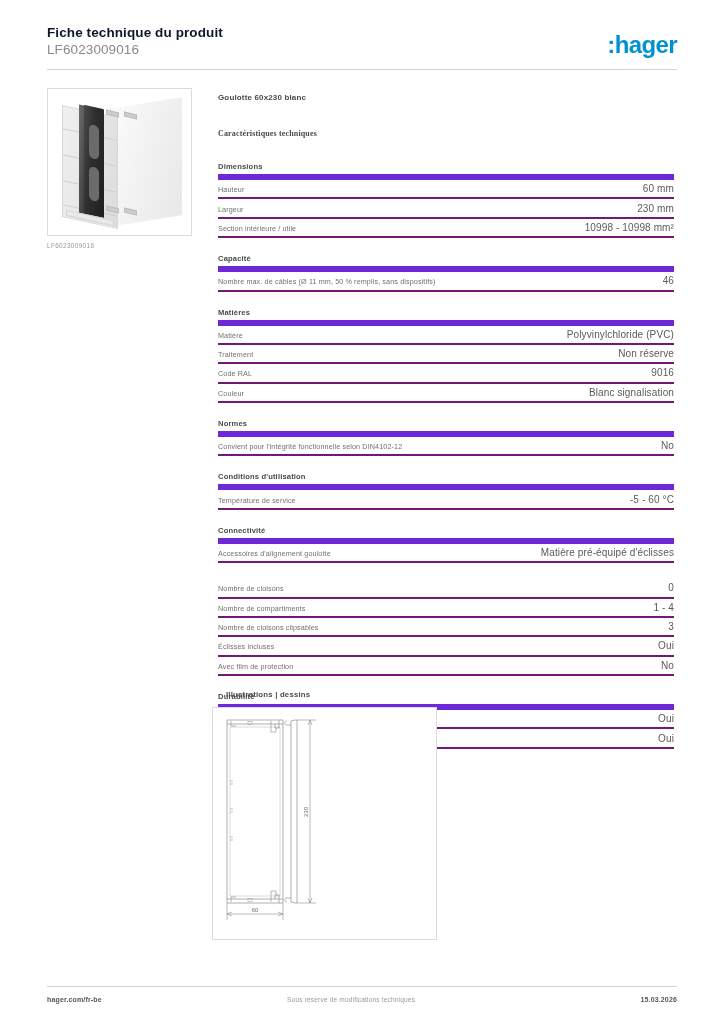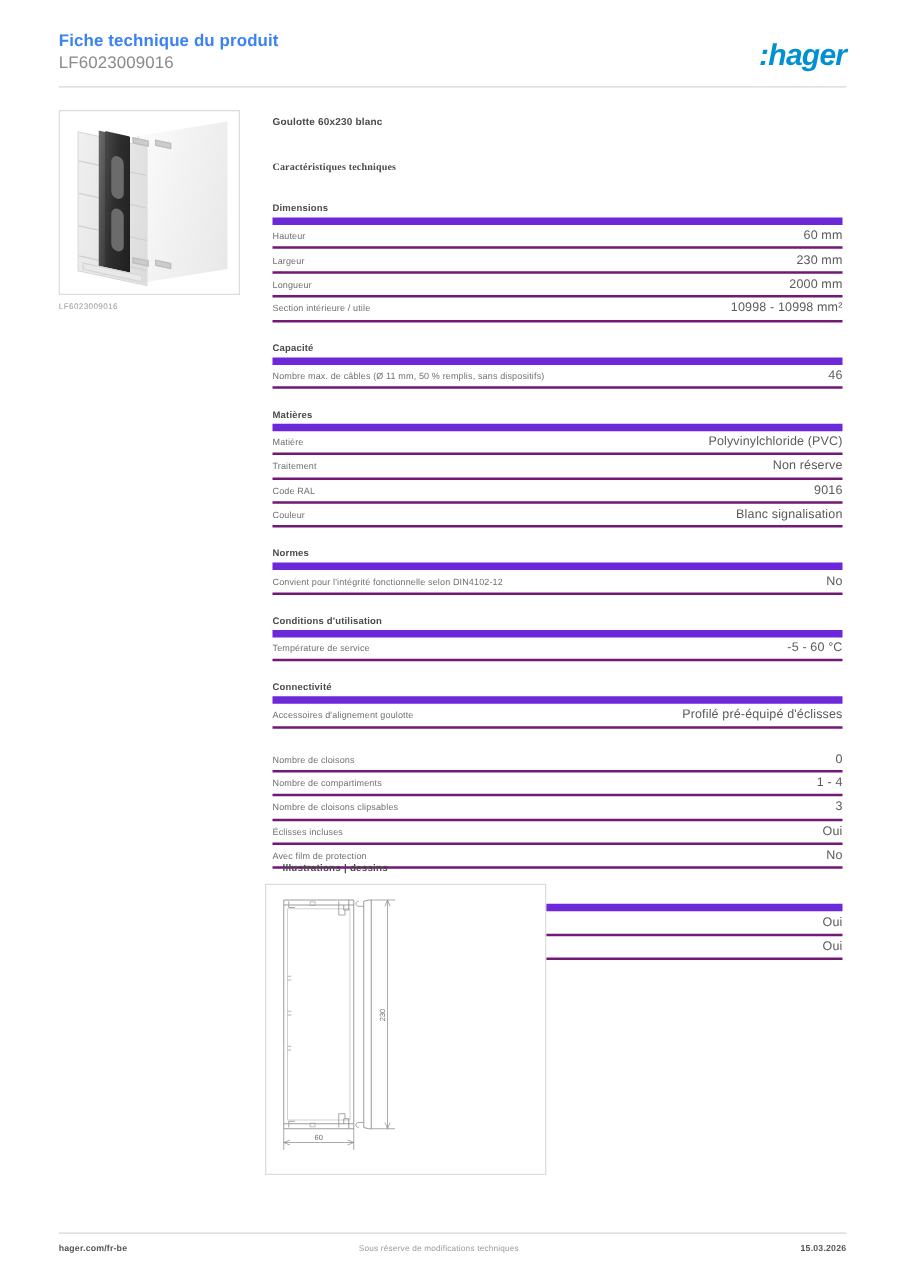--- a/index.html
+++ b/index.html
@@ -24,41 +24,40 @@
   .header {
     position: absolute;
     left: 47px;
     top: 24px;
     width: 630px;
     height: 44px;
   }
   .header-title {
     font-size: 13.5px;
     font-weight: bold;
-    color: #3b82f6;
+    color: #0f172a;
     letter-spacing: 0.1px;
     line-height: 17px;
   }
   .header-subtitle {
     font-size: 13.5px;
     font-weight: normal;
     color: #8a8a8a;
     letter-spacing: 0.1px;
     line-height: 18px;
   }
   .logo {
     position: absolute;
     right: 0;
     top: 8px;
     font-size: 24px;
     font-weight: bold;
     color: #0091d2;
     letter-spacing: -0.6px;
     line-height: 26px;
-    font-style: italic;
   }
   .header-rule {
     position: absolute;
     left: 47px;
     top: 69px;
     width: 630px;
     height: 1px;
     background: #d6d6d6;
   }
 
@@ -306,24 +305,20 @@
           <div class="group-title">Dimensions</div>
           <div class="spec-row">
             <div class="spec-label">Hauteur</div>
             <div class="spec-value">60 mm</div>
           </div>
           <div class="spec-row">
             <div class="spec-label">Largeur</div>
             <div class="spec-value">230 mm</div>
           </div>
           <div class="spec-row">
-            <div class="spec-label">Longueur</div>
-            <div class="spec-value">2000 mm</div>
-          </div>
-          <div class="spec-row">
             <div class="spec-label">Section intérieure / utile</div>
             <div class="spec-value">10998 - 10998 mm²</div>
           </div>
         </div>
         <div class="spec-group">
           <div class="group-title">Capacité</div>
           <div class="spec-row">
             <div class="spec-label">Nombre max. de câbles (Ø 11 mm, 50 % remplis, sans dispositifs)</div>
             <div class="spec-value">46</div>
           </div>
@@ -358,21 +353,21 @@
           <div class="group-title">Conditions d'utilisation</div>
           <div class="spec-row">
             <div class="spec-label">Température de service</div>
             <div class="spec-value">-5 - 60 °C</div>
           </div>
         </div>
         <div class="spec-group">
           <div class="group-title">Connectivité</div>
           <div class="spec-row">
             <div class="spec-label">Accessoires d'alignement goulotte</div>
-            <div class="spec-value">Profilé pré-équipé d'éclisses</div>
+            <div class="spec-value">Matière pré-équipé d'éclisses</div>
           </div>
         </div>
         <div class="spec-group">
           <div class="spec-row">
             <div class="spec-label">Nombre de cloisons</div>
             <div class="spec-value">0</div>
           </div>
           <div class="spec-row">
             <div class="spec-label">Nombre de compartiments</div>
             <div class="spec-value">1 - 4</div>

